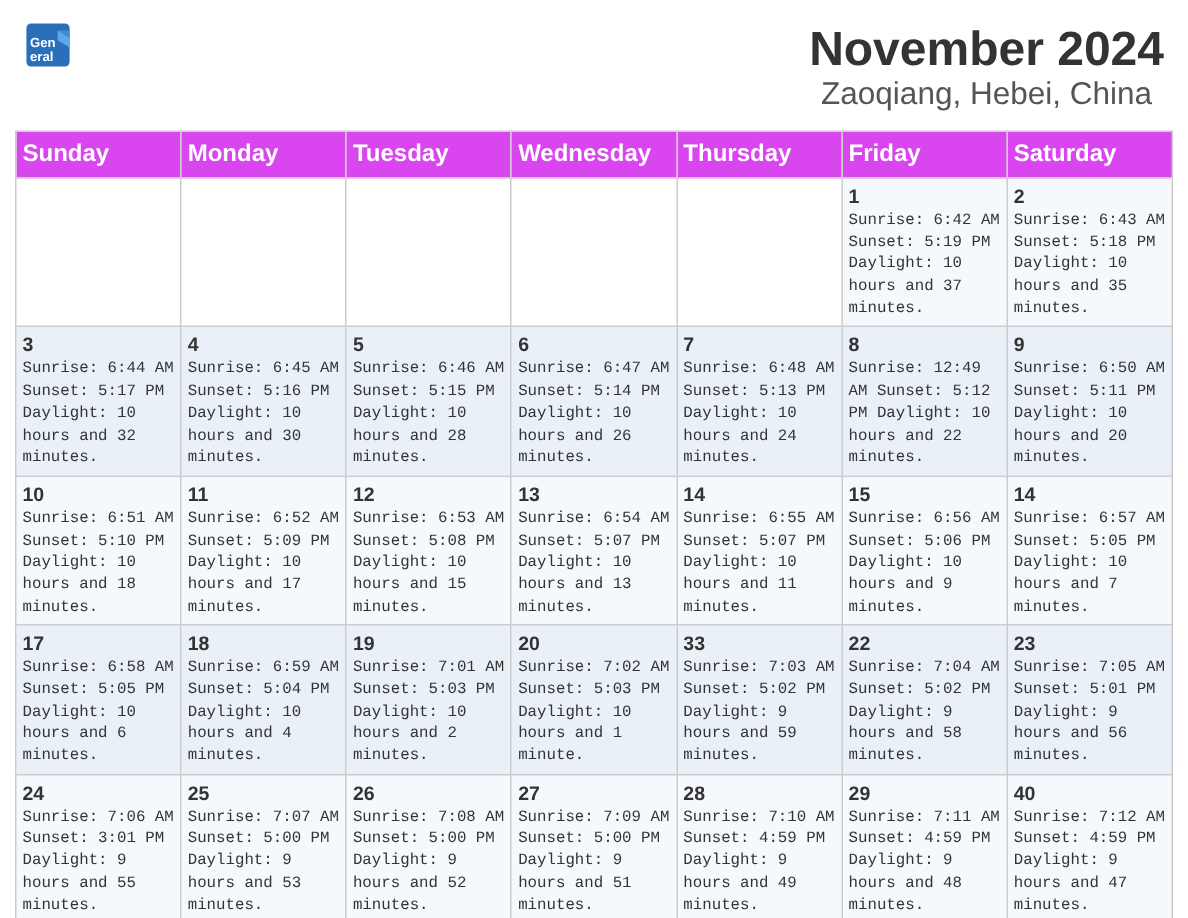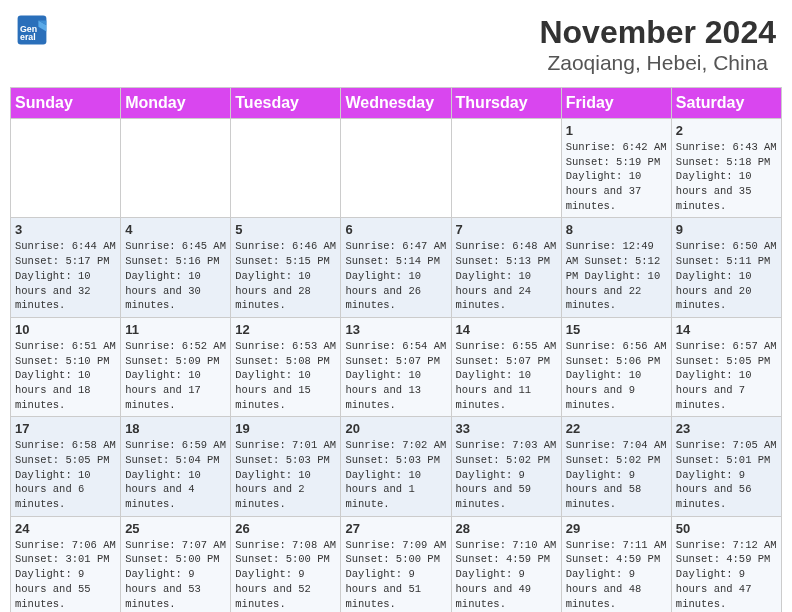--- a/index.html
+++ b/index.html
@@ -306,20 +306,20 @@
 Sunset: 4:59 PM
 Daylight: 9 hours and 49 minutes.</div>
         </td>
         <td>
           <span class="day-number">29</span>
           <div class="cell-text">Sunrise: 7:11 AM
 Sunset: 4:59 PM
 Daylight: 9 hours and 48 minutes.</div>
         </td>
         <td>
-          <span class="day-number">50</span>
+          <span class="day-number">40</span>
           <div class="cell-text">Sunrise: 7:12 AM
 Sunset: 4:59 PM
 Daylight: 9 hours and 47 minutes.</div>
         </td>
       </tr>
     </tbody>
 </table>
 
 </body></html>

